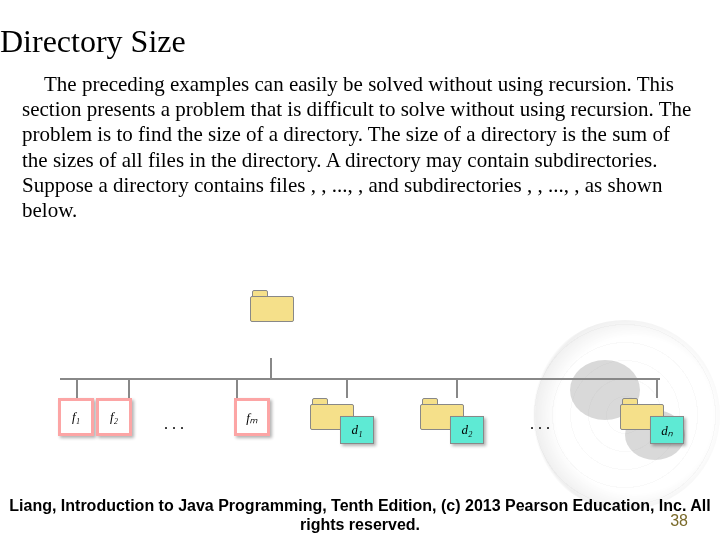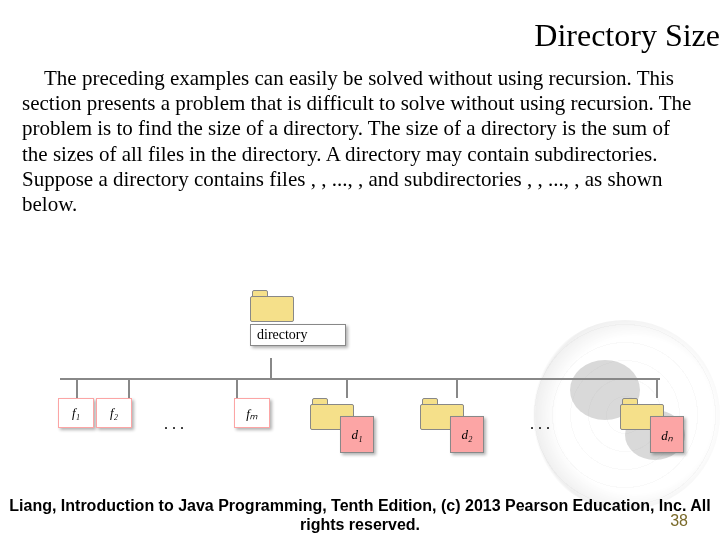--- a/index.html
+++ b/index.html
@@ -6,24 +6,24 @@
   body {
     width: 720px;
     height: 540px;
     background: #fff;
     font-family: "Times New Roman", Times, serif;
     color: #000;
     position: relative;
     overflow: hidden;
   }
   .title {
-    text-align: right;
+    text-align: left;
     font-size: 32px;
     font-weight: normal;
-    margin-top: 17px;
+    margin-top: 23px;
   }
   .body-text {
     font-size: 21px;
     line-height: 1.2;
     margin: 12px 22px 16px 22px;
     text-align: left;
   }
   .indent { text-indent: 22px; }
   .diagram {
     position: absolute;
@@ -95,44 +95,44 @@
     background: #888;
   }
   
   .child {
     position: absolute;
     top: 118px;
     text-align: center;
   }
   .file-box {
     width: 36px;
-    height: 30px;
-    border: 1px solid #fca5a5;
+    height: 38px;
+    border: 3px solid #fca5a5;
     box-shadow: 2px 2px 3px rgba(0,0,0,0.3);
     background: #fff;
     font-size: 13px;
     font-style: italic;
     display: flex;
     align-items: center;
     justify-content: center;
   }
   .child-folder {
     position: relative;
     width: 70px;
   }
   .child-folder .folder-icon { position: absolute; top: 0; left: 0; }
   .child-folder .label-box {
     position: absolute;
     top: 18px;
     left: 30px;
     width: 34px;
-    height: 37px;
+    height: 28px;
     border: 1px solid #888;
     box-shadow: 2px 2px 3px rgba(0,0,0,0.3);
-    background: #fca5a5;
+    background: #5eead4;
     font-size: 13px;
     font-style: italic;
     display: flex;
     align-items: center;
     justify-content: center;
   }
   .dots {
     font-size: 16px;
     position: absolute;
     top: 135px;
@@ -190,21 +190,20 @@
 
 <div class="globe"></div>
 
 <div class="diagram">
 
   <div class="root-folder">
     <div class="folder-icon">
       <div class="folder-tab"></div>
         <div class="folder-body"></div>
     </div>
-    <div class="root-label-box">directory</div>
   </div>
 
   <div class="vline-top"></div>
   <div class="hline"></div>
 
   <div class="vline-down" style="left:36px"></div>
   <div class="vline-down" style="left:88px"></div>
   <div class="vline-down" style="left:196px"></div>
   <div class="vline-down" style="left:306px"></div>
   <div class="vline-down" style="left:416px"></div>

